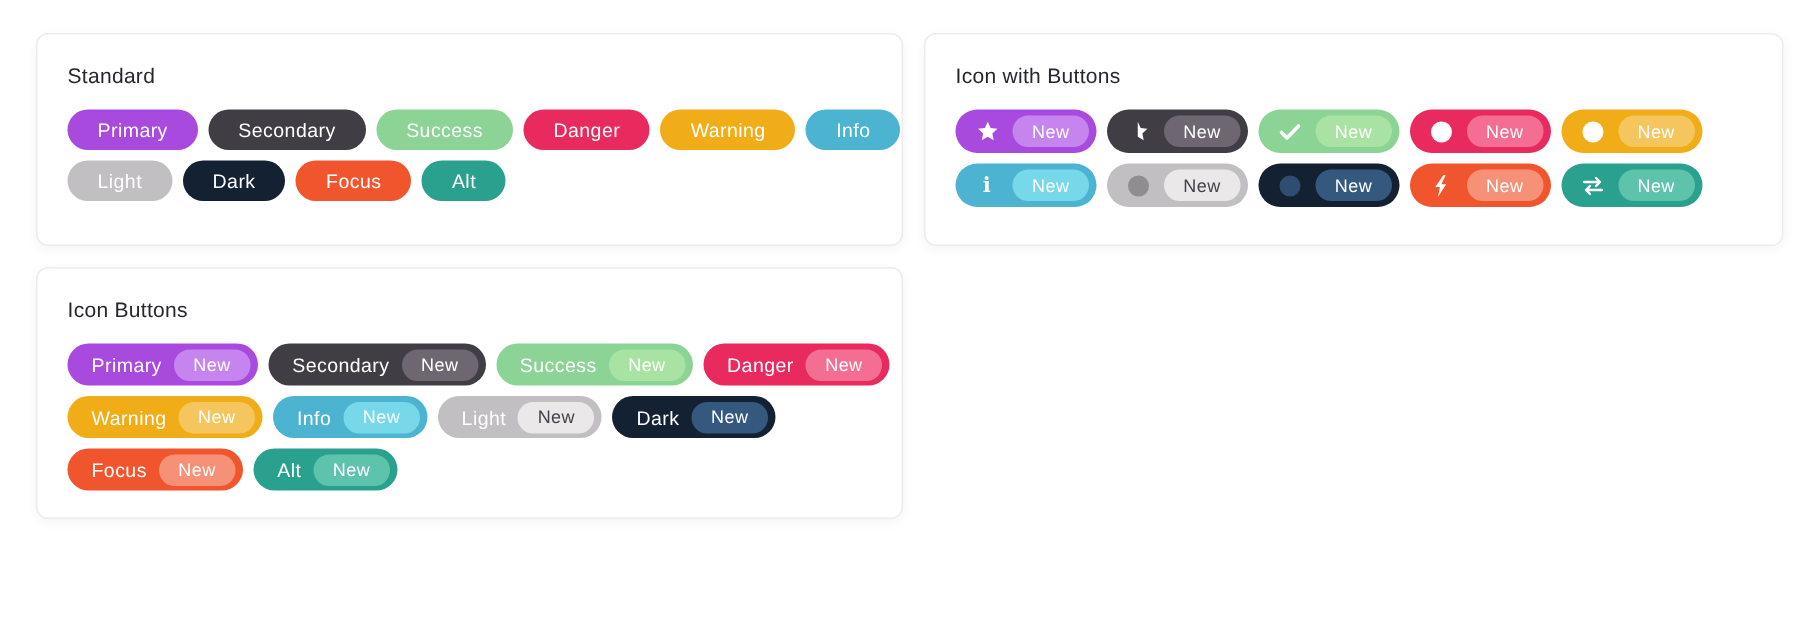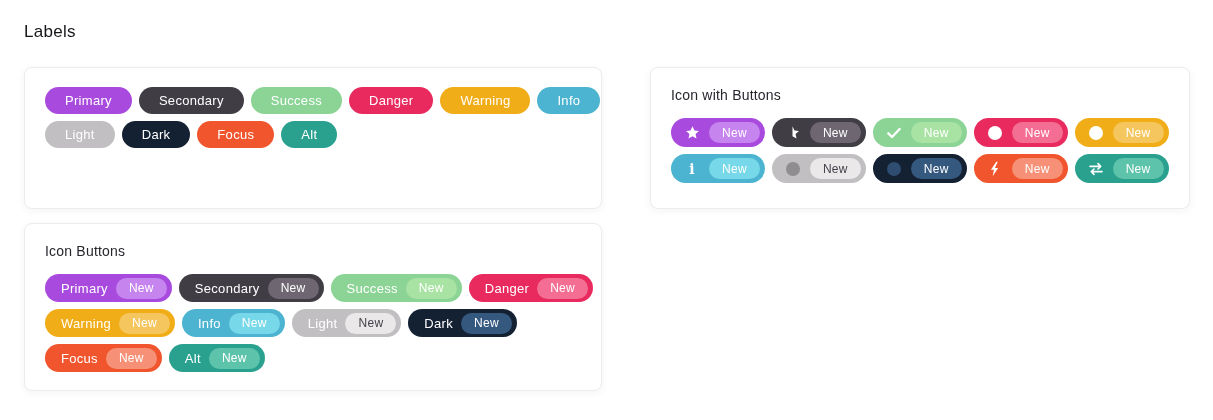--- a/index.html
+++ b/index.html
@@ -18,21 +18,21 @@
   }
   .cards-row { display: flex; gap: 14px; align-items: flex-start; }
   .card {
     background: #ffffff;
     border: 1px solid #ececf0;
     border-radius: 8px;
     box-shadow: 0 2px 8px rgba(40, 40, 70, 0.05);
     padding: 19px 20px 18px 20px;
   }
   .card-standard { width: 578px; min-height: 142px; }
-  .card-icon { width: 575px; min-height: 142px; margin-left: 34px; }
+  .card-icon { width: 575px; min-height: 142px; }
   .card-bottom { width: 578px; margin-top: 14px; min-height: 166px; }
   .card-title {
     font-size: 14px;
     font-weight: 500;
     letter-spacing: 0.2px;
     color: #28252d;
     margin-bottom: 15px;
   }
   .pill-row { display: flex; gap: 7px; margin-bottom: 7px; flex-wrap: nowrap; }
   .pill-row:last-child { margin-bottom: 0; }
@@ -78,24 +78,24 @@
     font-weight: 800;
     font-size: 14px;
     line-height: 1;
     font-family: "DejaVu Serif", serif;
   }
 </style>
 </head>
 <body>
 
 <div class="page">
-  <h1 class="page-title">Labels</h1>
 
   <div class="cards-row">
     <section class="card card-standard">
+      <h2 class="card-title">Standard</h2>
       <div class="pills">
           <div class="pill-row">
             <span class="pill standard" style="background: rgb(169, 74, 222); color: rgb(255, 255, 255);">
               <span>Primary</span>
             </span>
             <span class="pill standard" style="background: rgb(65, 61, 69); color: rgb(255, 255, 255);">
               <span>Secondary</span>
             </span>
             <span class="pill standard" style="background: rgb(139, 212, 149); color: rgb(255, 255, 255);">
               <span>Success</span>

